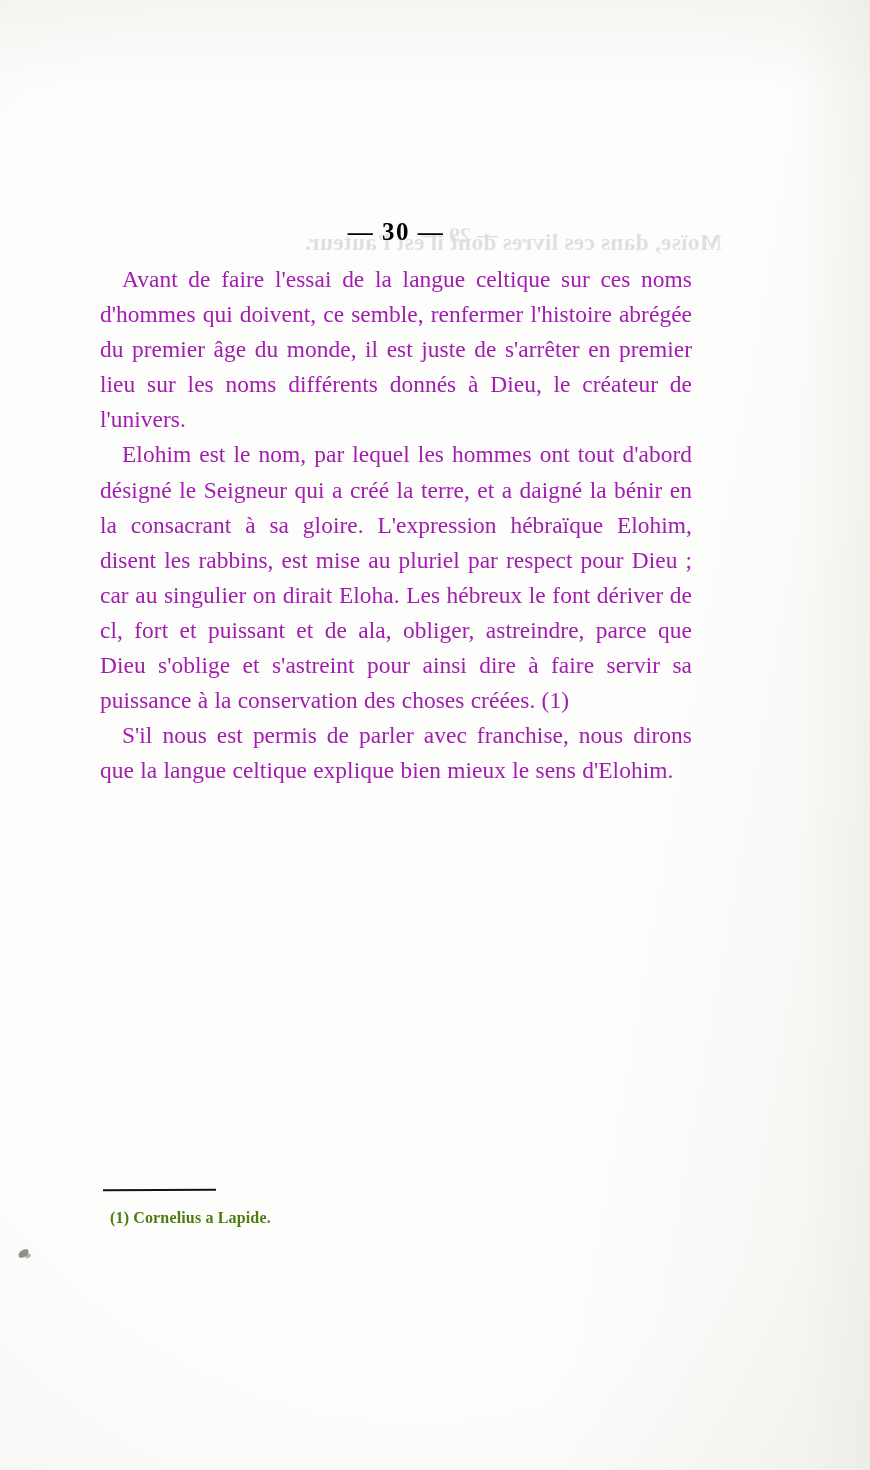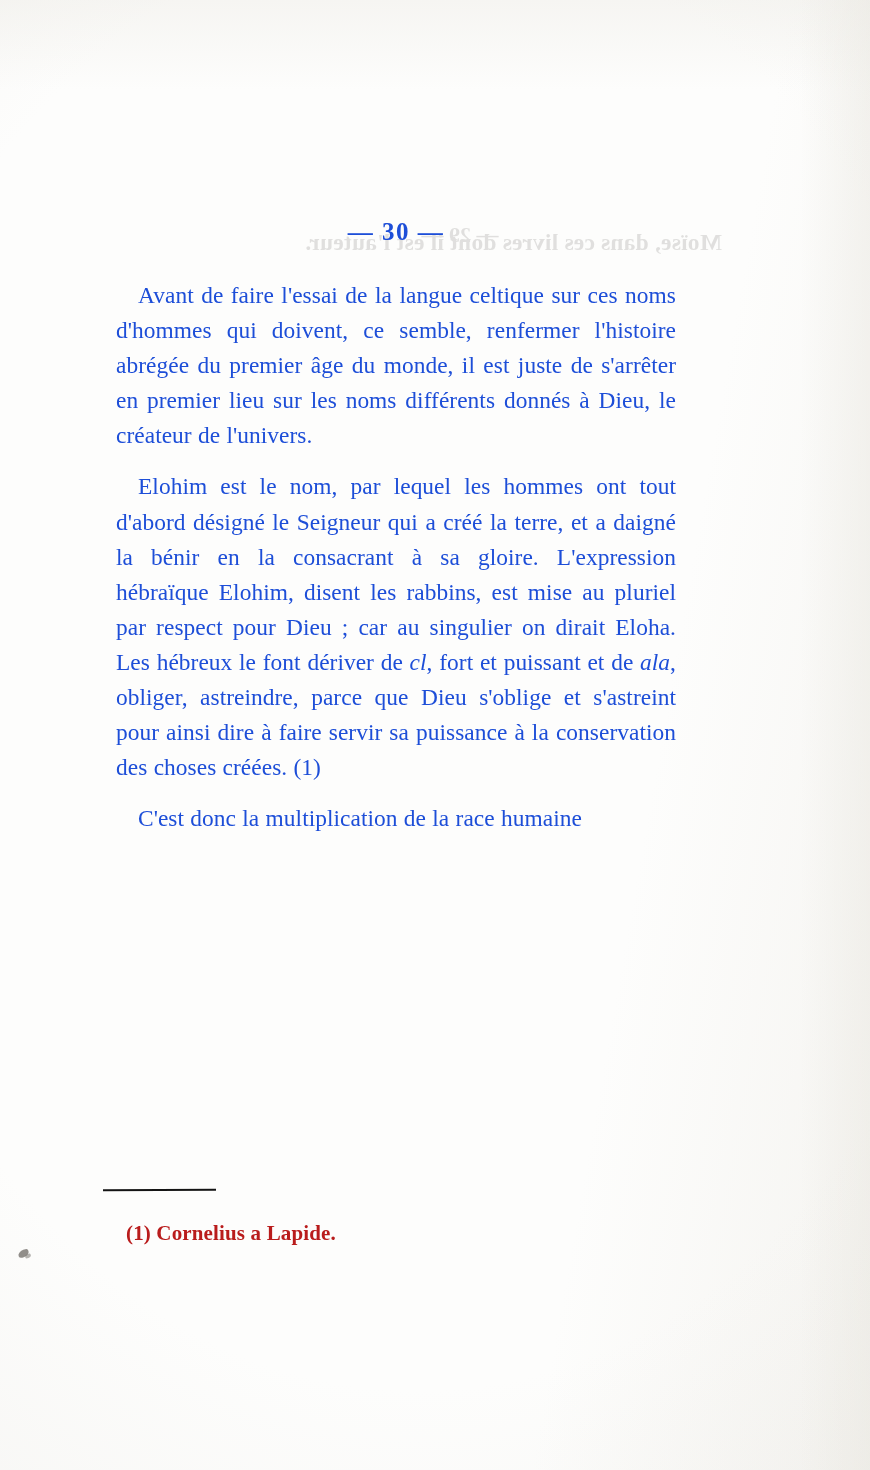--- a/index.html
+++ b/index.html
@@ -76,43 +76,42 @@
 
   .page-folio {
     position: absolute;
     left: 0;
     top: 218px;
     width: 592px;
     text-align: center;
     font-size: 25px;
     font-weight: 700;
     letter-spacing: 1.5px;
-    color: #1d4ed8;
+    color: #000000;
   }
 
   .body-text {
     position: absolute;
     left: 0;
     top: 262px;
     width: 592px;
   }
 
   .body-text p {
-    margin: 16px;
+    margin: 0;
     text-indent: 22px;
     text-align: justify;
     font-size: 23.4px;
     line-height: 35.1px;
     letter-spacing: 0.05px;
     word-spacing: 0.4px;
-    color: #1d4ed8;
+    color: #a21caf;
   }
 
   .body-text p .ital {
-    font-style: italic;
   }
 
   
   .body-text p.hanging {
     text-indent: 22px;
   }
 
   
   .footnote-rule {
     position: absolute;
@@ -125,26 +124,26 @@
   }
 
   .footnotes {
     position: absolute;
     left: 10px;
     top: 1203px;
     width: 560px;
   }
 
   .footnotes .fn {
-    margin: 16px;
-    font-size: 21px;
+    margin: 0;
+    font-size: 16px;
     line-height: 29px;
     font-weight: 700;
     letter-spacing: 0.15px;
-    color: #b91c1c;
+    color: #4d7c0f;
   }
 
   
   .speck {
     position: absolute;
     left: 18px;
     top: 1250px;
     width: 11px;
     height: 7px;
     background: #6d6a64;
@@ -199,23 +198,23 @@
   <div class="content">
 
     <div class="page-folio">— 30 —</div>
 
     <div class="body-text">
 
       <p>Avant de faire l'essai de la langue celtique sur ces noms d'hommes qui doivent, ce semble, renfermer l'histoire abrégée du premier âge du monde, il est juste de s'arrêter en premier lieu sur les noms différents donnés à Dieu, le créateur de l'univers.</p>
 
       <p><span>Elohim est le nom, par lequel les hommes ont tout d'abord désigné le Seigneur qui a créé la terre, et a daigné la bénir en la consacrant à sa gloire. L'expression hébraïque Elohim, disent les rabbins, est mise au pluriel par respect pour Dieu ; car au singulier on dirait Eloha. Les hébreux le font dériver de </span><span class="ital">cl</span><span>, fort et puissant et de </span><span class="ital">ala</span><span>, obliger, astreindre, parce que Dieu s'oblige et s'astreint pour ainsi dire à faire servir sa puissance à la conservation des choses créées. (1)</span></p>
 
-
-
-      <p>C'est donc la multiplication de la race humaine</p>
+      <p>S'il nous est permis de parler avec franchise, nous dirons que la langue celtique explique bien mieux le sens d'Elohim.</p>
+
+
 
     </div>
 
     <div class="footnote-rule"></div>
 
     <div class="footnotes">
       <p class="fn">(1) Cornelius a Lapide.</p>
     </div>
 
   </div>

